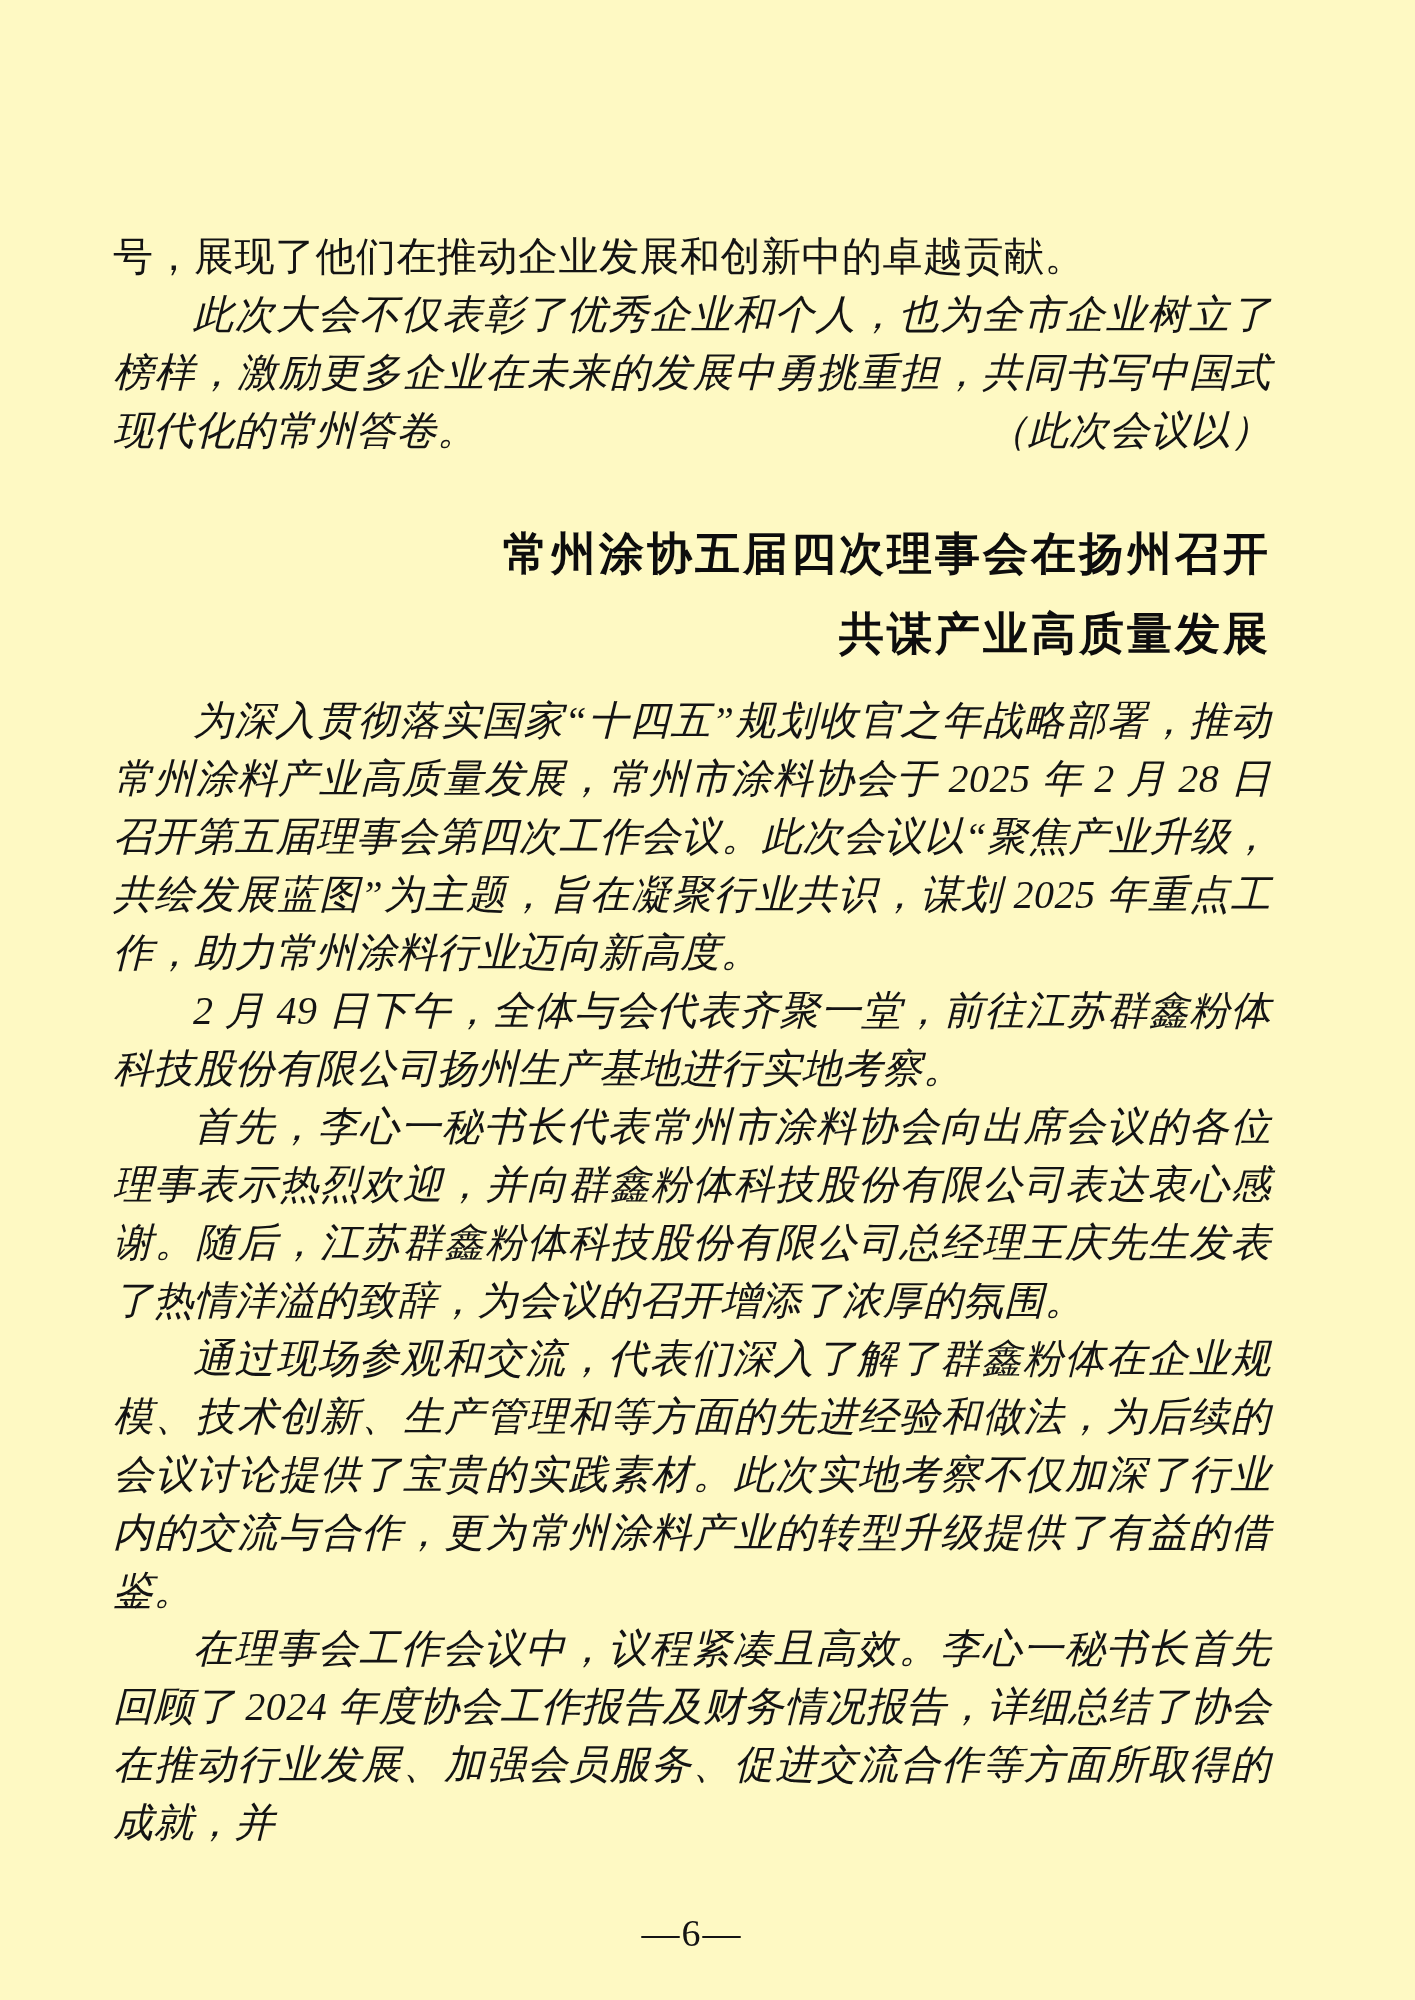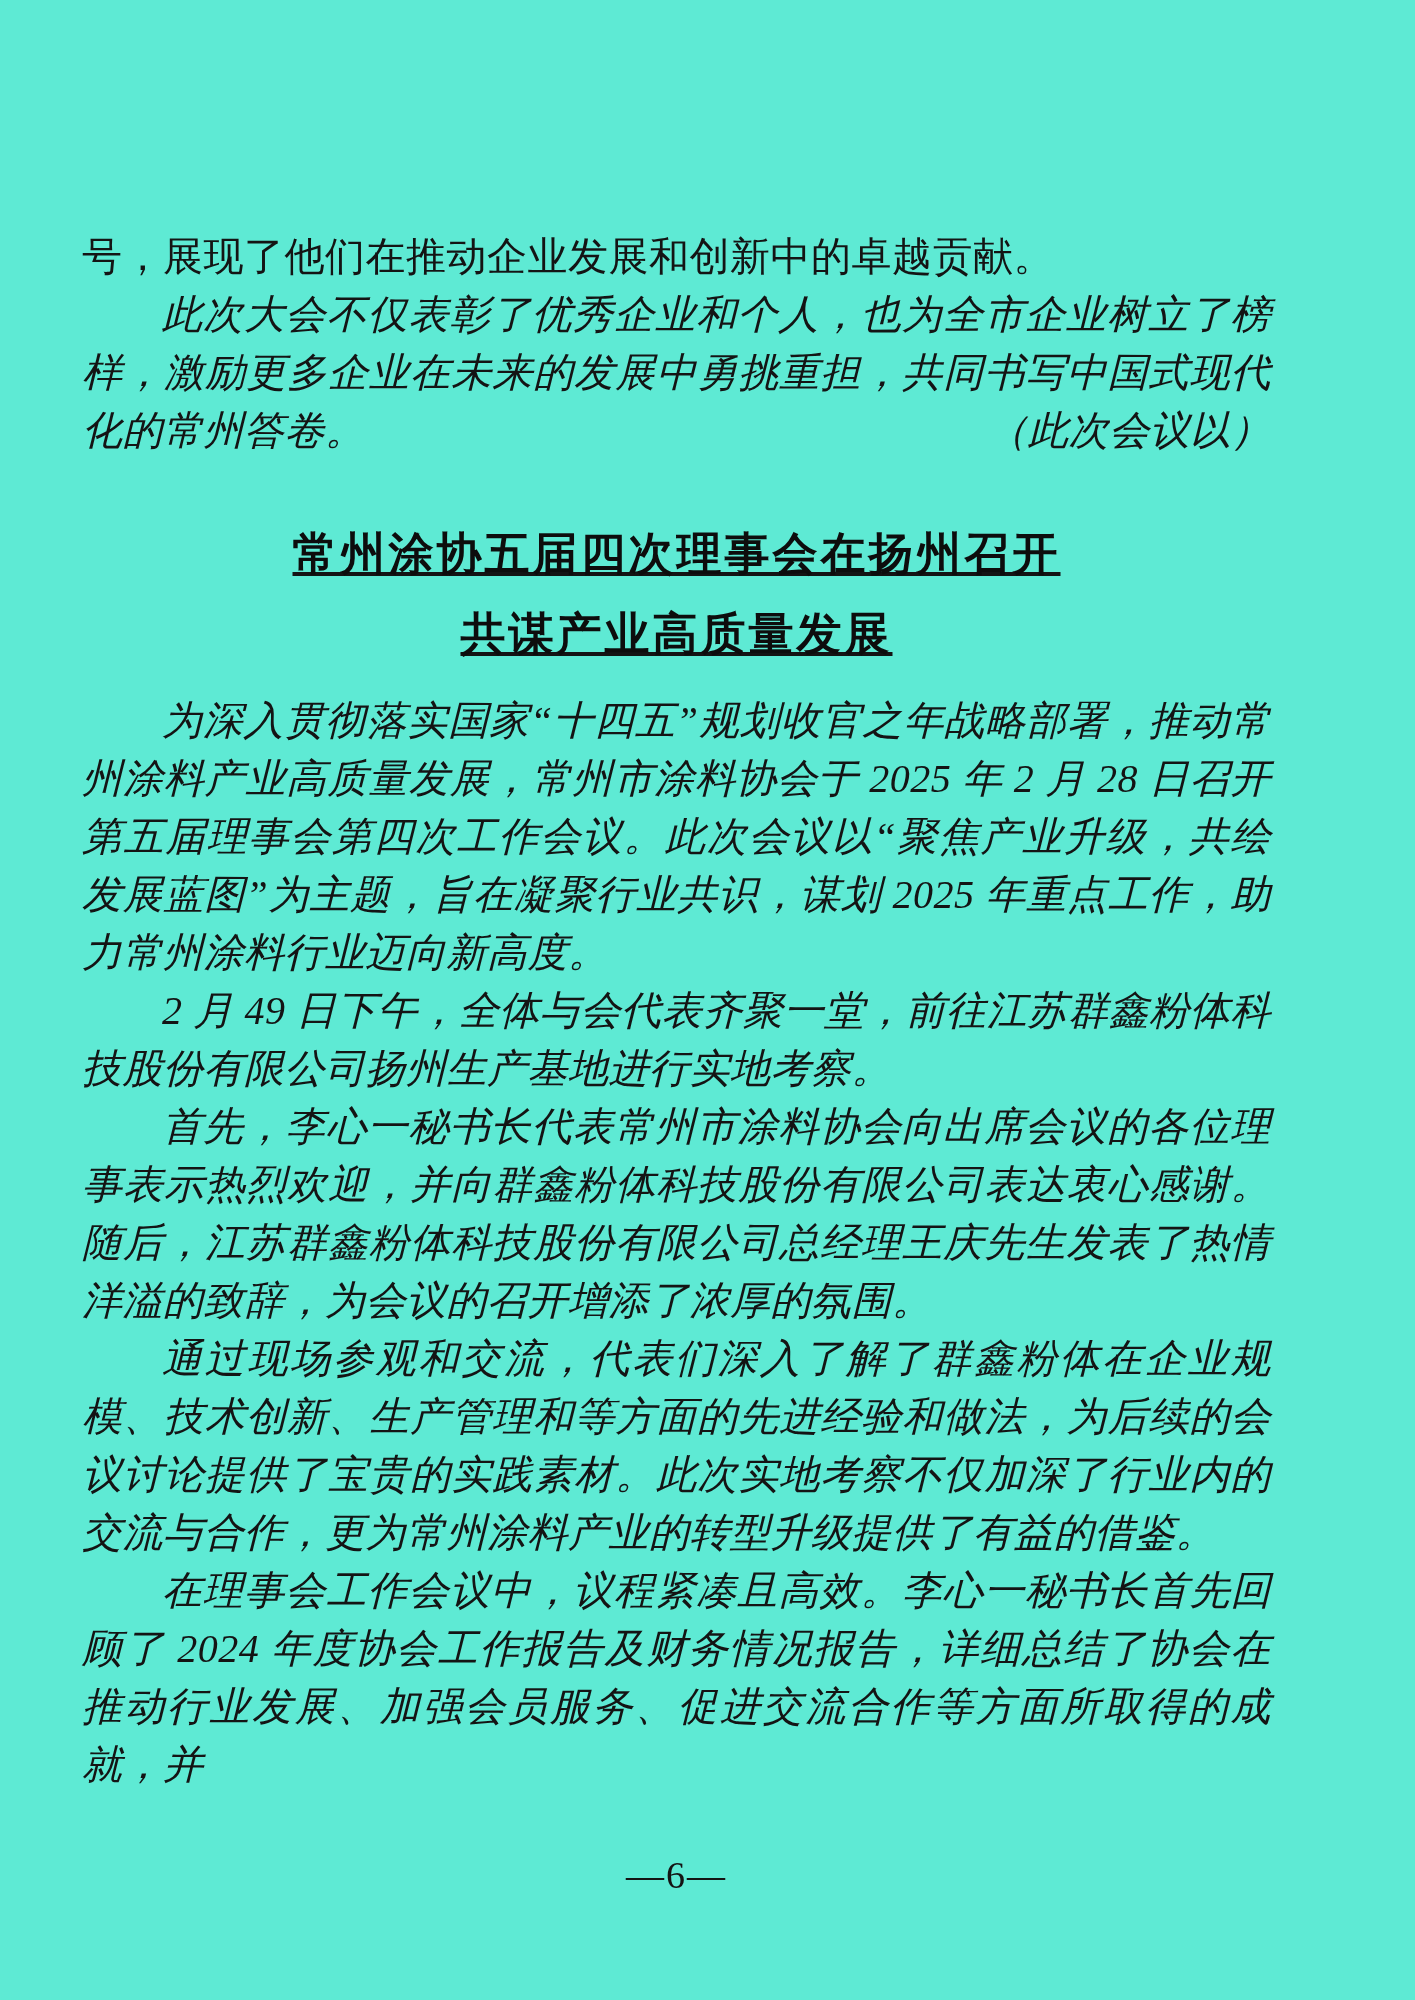--- a/index.html
+++ b/index.html
@@ -5,45 +5,44 @@
   html, body {
     margin: 0;
     padding: 0;
     background: #ffffff;
   }
   .page {
     position: relative;
     width: 1415px;
     height: 2000px;
     margin: 0 auto;
-    background: #5eead4;
+    background: #fef9c3;
     box-sizing: border-box;
-    padding: 228px 144px 0 82px;
+    padding: 228px 144px 0 113px;
     font-family: "Liberation Serif", "DejaVu Serif", serif;
     color: #141414;
     overflow: hidden;
   }
   .textblock {
     font-size: 40px;
     line-height: 58px;
     text-align: justify;
     letter-spacing: 0.5px;
   }
   .textblock p {
     margin: 0;
     padding: 0;
   }
   .indent { text-indent: 2em; font-style: italic; }
   .no-indent { text-indent: 0; }
   .byline { float: right; }
   .article-header {
     margin-top: 54px;
     margin-bottom: 18px;
-    text-align: center;
-    text-decoration: underline;
+    text-align: right;
   }
   .article-header .title-line {
     margin: 0;
     font-size: 45px;
     line-height: 80px;
     font-weight: bold;
     letter-spacing: 3px;
     color: #0d0d0d;
   }
   .page-footer {

